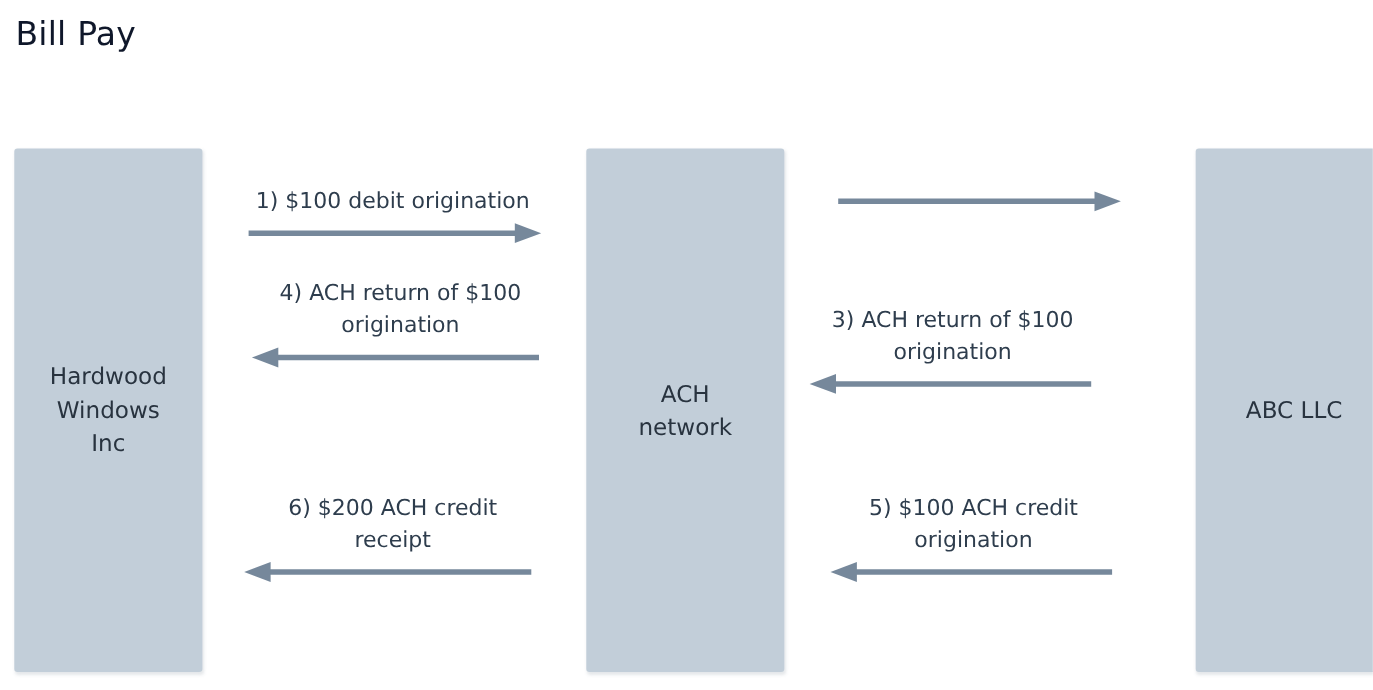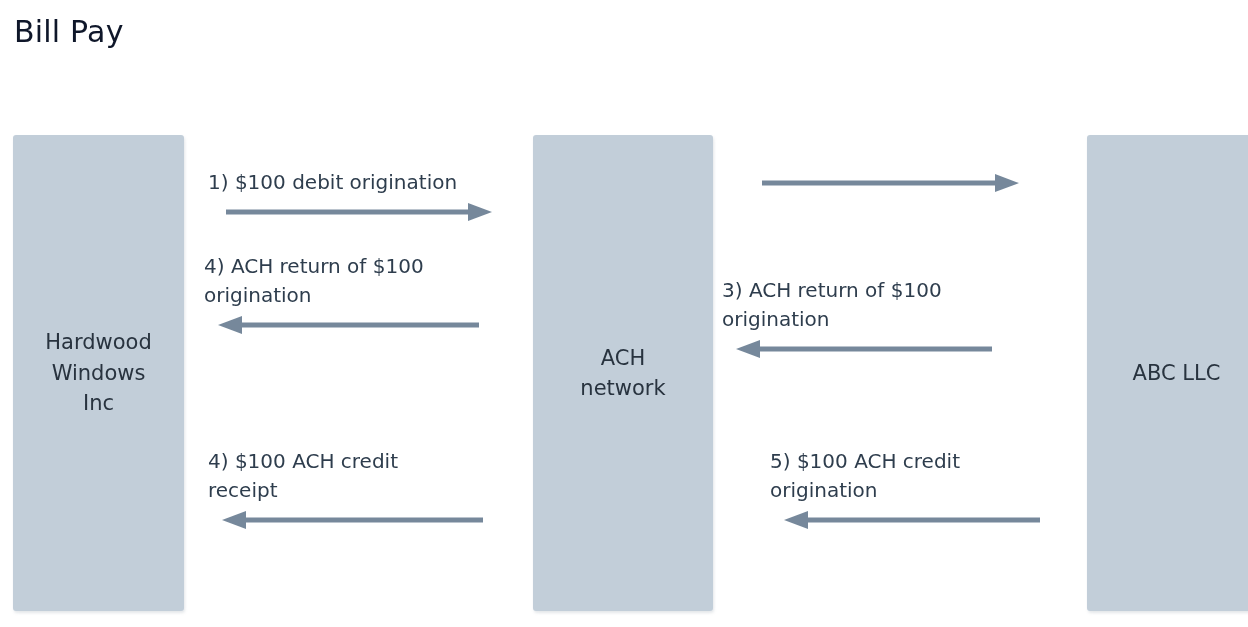--- a/index.html
+++ b/index.html
@@ -66,45 +66,46 @@
 
   
   .flow {
     position: absolute;
     box-sizing: border-box;
   }
   .flow-label {
     font-size: 20px;
     line-height: 1.45;
     color: #2e3d4d;
+    text-align: center;
     white-space: pre-line;
     margin: 0;
   }
   .arrow-wrap {
     position: relative;
     width: 100%;
     height: 22px;
     margin-top: 4px;
   }
   .arrow-wrap svg {
     display: block;
     width: 100%;
     height: 22px;
     overflow: visible;
   }
 
   
   #flow-1 { left: 208px; top: 168px;  width: 298px; }
-  #flow-4 { left: 204px; top: 252px;  width: 298px; }
+  #flow-4 { left: 215px; top: 252px;  width: 298px; }
   #flow-6 { left: 208px; top: 447px;  width: 298px; }
 
   
   #flow-2 { left: 745px; top: 168px;  width: 288px; }
   #flow-3 { left: 722px; top: 252px;  width: 288px; margin-top: 24px; }
-  #flow-5 { left: 770px; top: 447px;  width: 288px; }
+  #flow-5 { left: 741px; top: 447px;  width: 288px; }
 </style>
 </head>
 <body>
 
 <div class="page-title">Bill Pay</div>
 
 <div class="diagram">
 
   <div class="actor" id="actor-left">
     <span class="actor-label">Hardwood
@@ -136,21 +137,21 @@
 origination</div>
     <div class="arrow-wrap">
       <svg viewBox="0 0 298 22" preserveAspectRatio="none">
         <line x1="36" y1="11" x2="275" y2="11" stroke="#76889b" stroke-width="5" stroke-linecap="butt"></line>
         <polygon points="38,2 14,11 38,20" fill="#76889b"></polygon>
       </svg>
     </div>
   </div>
 
   <div class="flow" id="flow-6">
-    <div class="flow-label">4) $100 ACH credit
+    <div class="flow-label">6) $200 ACH credit
 receipt</div>
     <div class="arrow-wrap">
       <svg viewBox="0 0 298 22" preserveAspectRatio="none">
         <line x1="36" y1="11" x2="275" y2="11" stroke="#76889b" stroke-width="5" stroke-linecap="butt"></line>
         <polygon points="38,2 14,11 38,20" fill="#76889b"></polygon>
       </svg>
     </div>
   </div>
 
   <div class="flow" id="flow-2">

